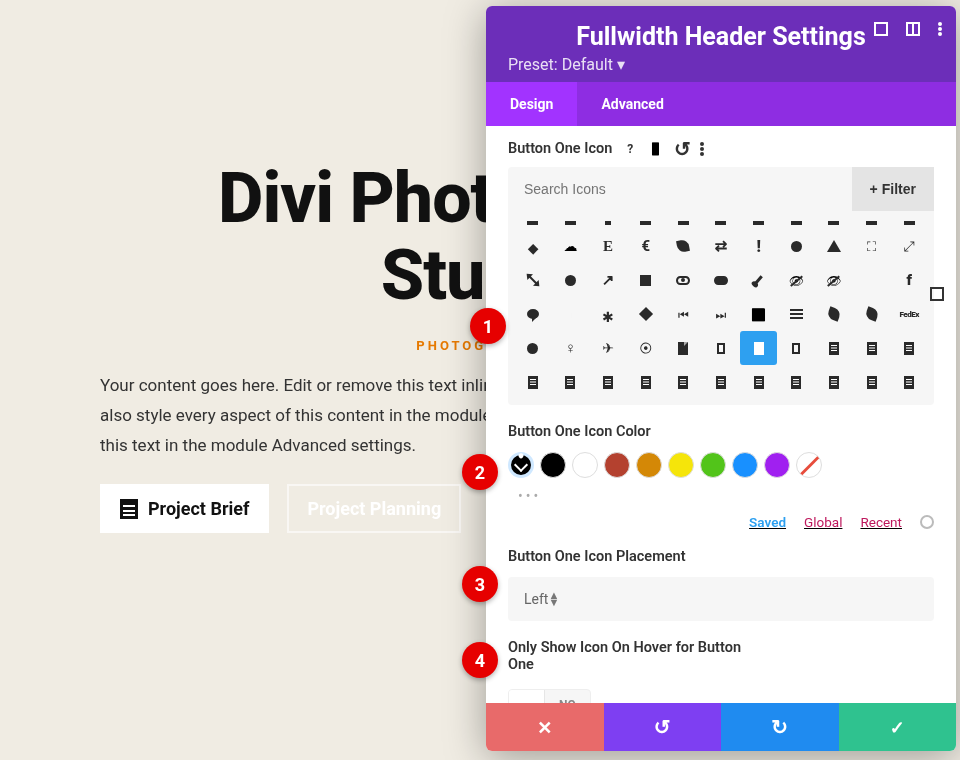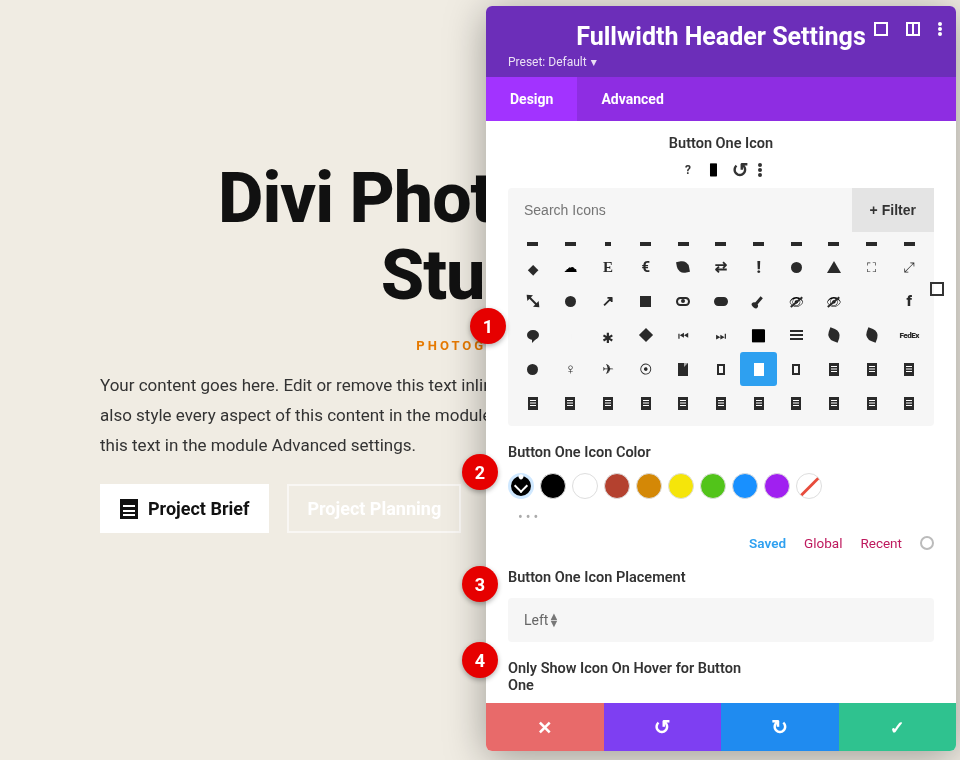--- a/index.html
+++ b/index.html
@@ -17,35 +17,35 @@
   .doc-icon { width:18px; height:20px; background:#111; position:relative; }
   .doc-icon::before, .doc-icon::after { content:""; position:absolute; left:3px; height:2px; background:#fff; }
   .doc-icon::before { top:6px; width:12px; }
   .doc-icon::after { top:11px; width:12px; box-shadow:0 4px 0 #fff; }
 
   
   .panel { position:absolute; left:486px; top:6px; width:470px; height:745px; background:#fff; border-radius:6px; box-shadow:0 6px 40px rgba(0,0,0,.35); overflow:hidden; display:flex; flex-direction:column; }
 
   .panel-header { background:#6c2eb9; color:#fff; padding:16px 22px 8px 22px; }
   .panel-title { font-size:25px; font-weight:700;text-align:center; }
-  .panel-preset { font-size:12px; opacity:.85; margin-top:4px; display:flex; align-items:center; gap:4px; }
+  .panel-preset { font-size:16px; opacity:.85; margin-top:4px; display:flex; align-items:center; gap:4px; }
   .panel-icons-right { position:absolute; right:14px; top:16px; display:flex; gap:18px; color:#fff; font-size:14px; }
   .hicon { width:14px; height:14px; border:2px solid currentColor; display:inline-block; }
   .hicon.split { position:relative; }
   .hicon.split::after{content:"";position:absolute;left:50%;top:0;bottom:0;width:2px;background:currentColor;transform:translateX(-50%);}
   .dots-v { display:inline-block; width:4px; height:14px; position:relative; }
   .dots-v::before{content:"";position:absolute;left:0;top:0;width:4px;height:4px;border-radius:50%;background:currentColor;box-shadow:0 5px 0 currentColor,0 10px 0 currentColor;}
 
   .tabs { display:flex; background:#8e2de2; }
   .tab { flex:0 0 auto; padding:14px 24px; color:#fff; font-weight:700; font-size:14px; cursor:pointer; }
   .tab.active { background:#a233ff; }
 
   .panel-body { flex:1; overflow:auto; padding:14px 22px 0 22px; position:relative; }
 
-  .field-header { display:flex; align-items:center; gap:10px; margin-bottom:10px;flex-direction:column; }
+  .field-header { display:flex; align-items:center; gap:10px; margin-bottom:10px; }
   .field-label { font-size:14.5px; font-weight:600; color:#333; }
   .mini-icons { display:flex; gap:10px; align-items:center; color:#333; }
   .mini { width:16px; height:16px; display:inline-flex; align-items:center; justify-content:center; font-weight:700; font-size:12px; }
 
   .icon-picker { background:#f6f6f6; border-radius:4px; padding:0; }
   .icon-search { display:flex; }
   .icon-search input { flex:1; border:none; background:transparent; padding:14px 16px; font-size:14px; color:#555; outline:none; }
   .filter-btn { background:#e4e4e4; border:none; padding:0 18px; font-size:14px; color:#333; font-weight:600; cursor:pointer; display:flex; align-items:center; gap:4px; }
   .icon-grid { display:grid; grid-template-columns:repeat(11, 1fr); padding:6px 6px; gap:0; }
   .igc { height:34px; display:flex; align-items:center; justify-content:center; color:#2a2a2a; font-size:15px; cursor:pointer; border-radius:3px; }
@@ -53,21 +53,21 @@
   .thinrow { height:12px; }
 
   .section-label { font-size:14.5px; font-weight:600; color:#333; margin:18px 0 12px; }
   .swatches { display:flex; gap:6px; align-items:center; }
   .swatch { width:26px; height:26px; border-radius:50%; cursor:pointer; border:1px solid #ddd; }
   .swatch.picker { border:3px solid #cfe8ff; background:#000; display:flex; align-items:center; justify-content:center; }
   .swatch.white { background:#fff; }
   .swatch.stripe { background:#fff; position:relative; overflow:hidden; }
   .swatch.stripe::after{content:"";position:absolute;left:-4px;right:-4px;top:50%;height:3px;background:#e74c3c;transform:rotate(-45deg);}
   .more-dots { margin-top:10px; color:#aaa; letter-spacing:3px; font-size:14px; padding-left:10px;}
-  .palette-tabs { display:flex; gap:18px; justify-content:flex-end; margin-top:10px; font-size:13.5px; align-items:center; }
+  .palette-tabs { display:flex; gap:18px; justify-content:flex-end; margin-top:10px; font-size:13.5px; align-items:center;text-decoration:underline; }
   .ptab { color:#be185d; cursor:pointer; }
   .ptab.active { color:#2ea0f0; font-weight:600; }
   .gear { width:14px;height:14px;border:2px solid #bbb;border-radius:50%;position:relative; }
 
   .select-wrap { background:#f6f6f6; border-radius:4px; padding:14px 16px; display:flex; align-items:center; color:#666; font-size:14px; cursor:pointer; margin-top:4px;}
   .updown{ font-size:11px; color:#777; line-height:7px; text-align:center;}
 
   .toggle { display:inline-flex; align-items:center; background:#f6f6f6; border-radius:4px; overflow:hidden; border:1px solid #eee; margin-top:4px;}
   .toggle .knob { width:36px; height:30px; background:#fff; border-right:1px solid #e6e6e6;}
   .toggle .lbl { padding:0 14px; font-size:12px; font-weight:700; color:#888; }

